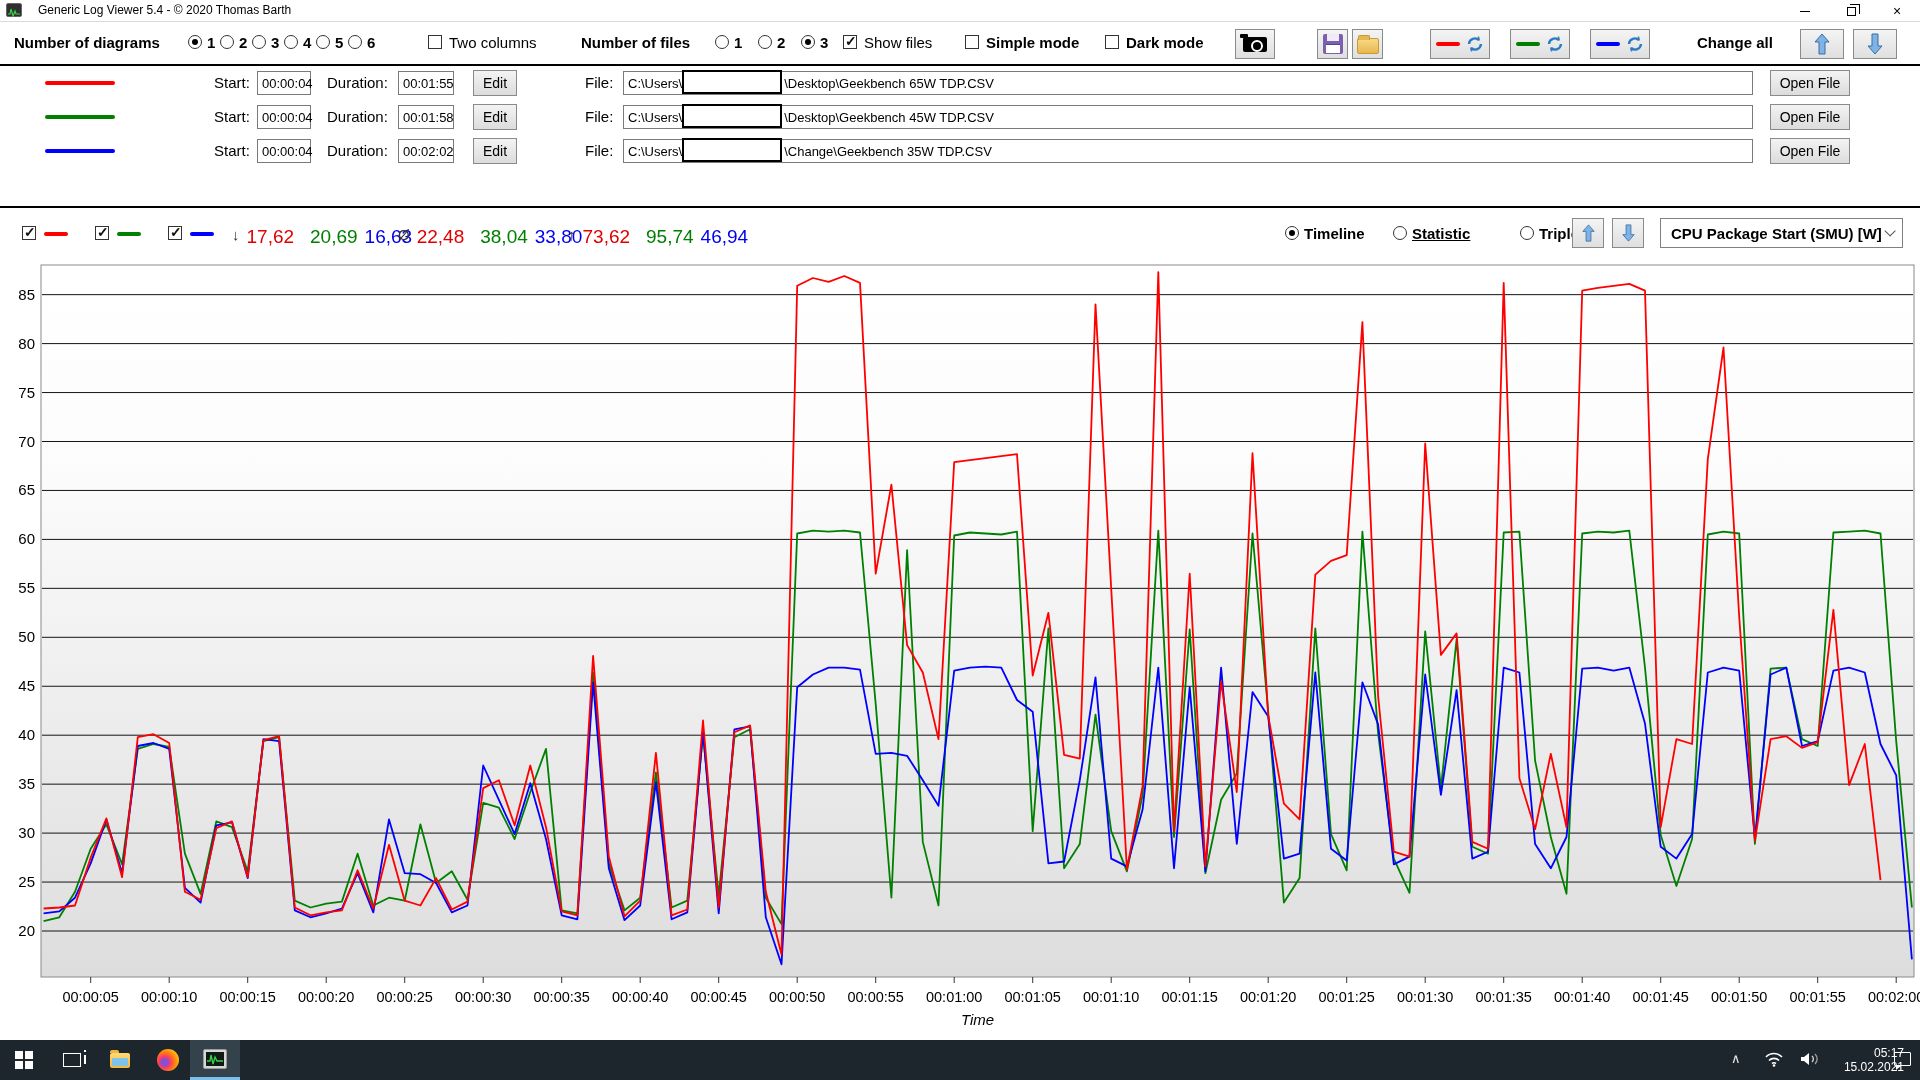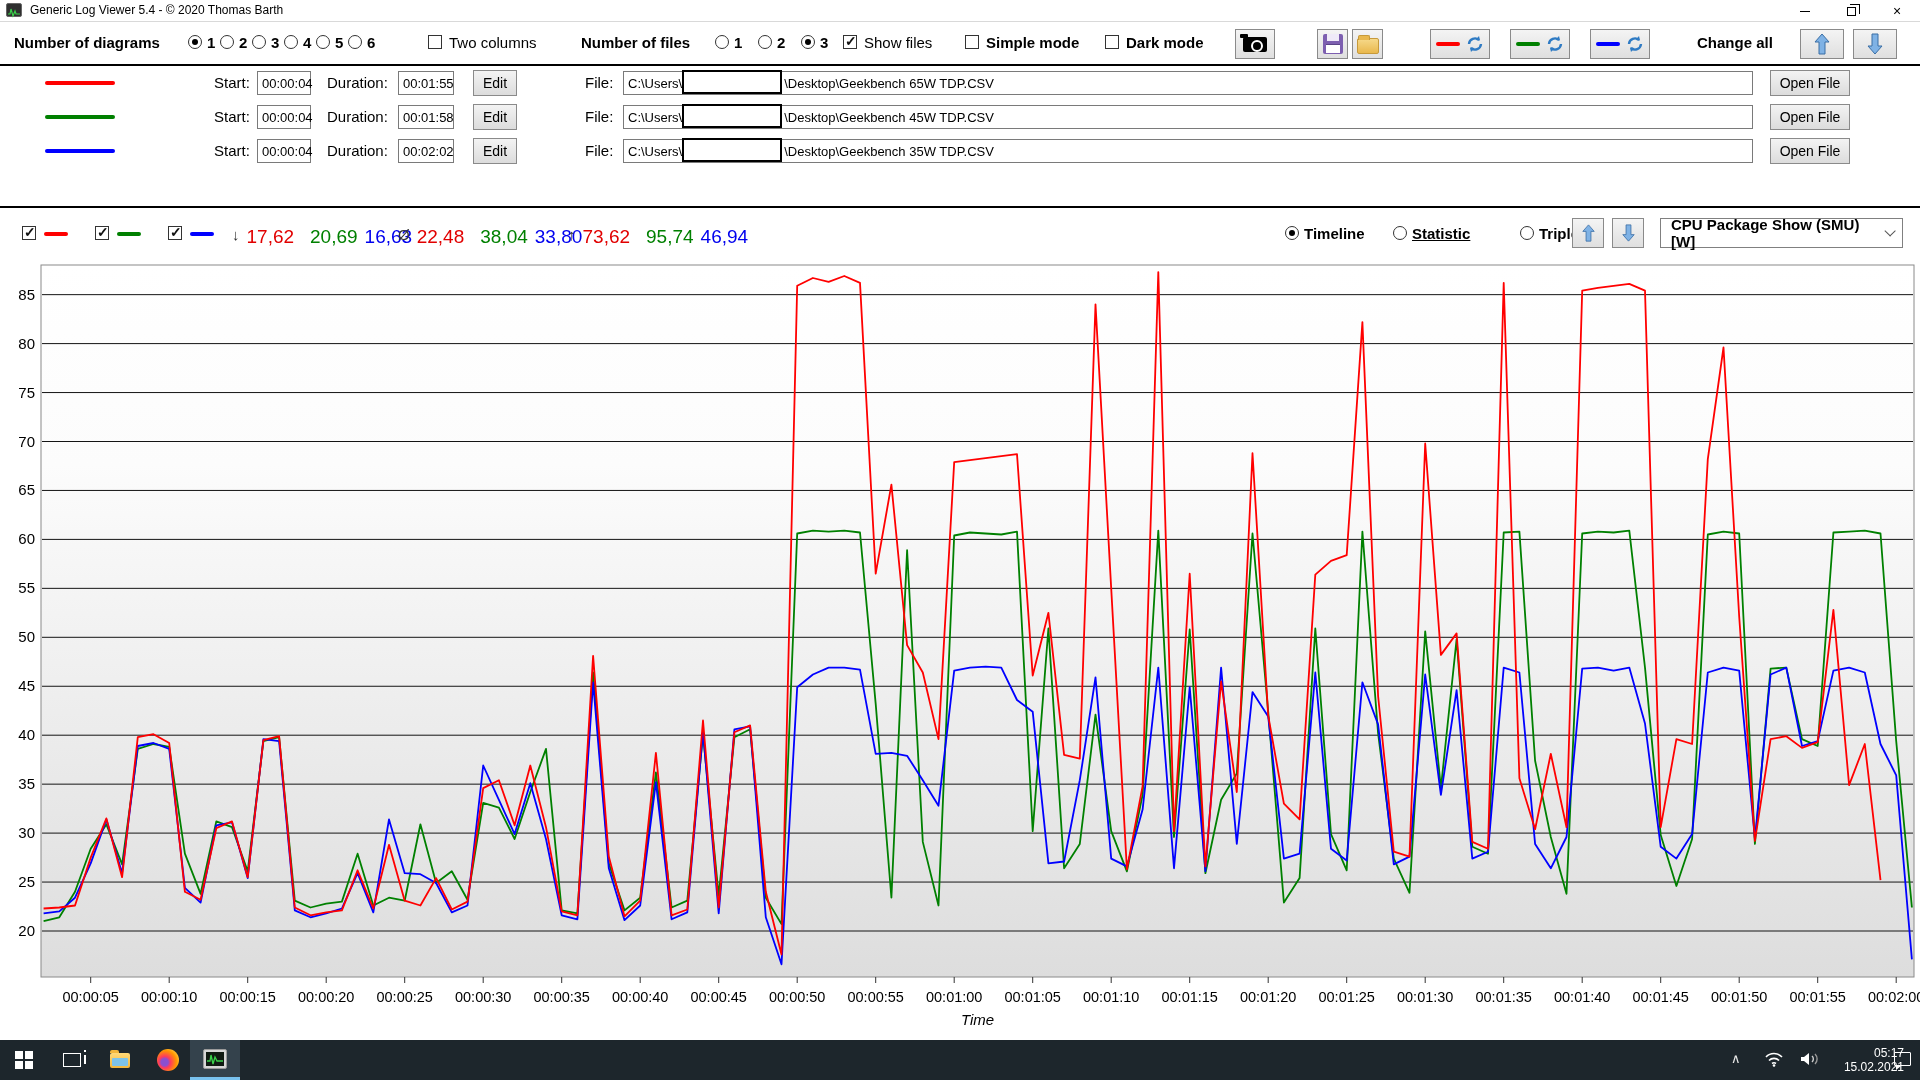--- a/index.html
+++ b/index.html
@@ -6,21 +6,21 @@
   html,body { margin:0; padding:0; }
   body {
     width:1920px; height:1080px; position:relative; overflow:hidden;
     background:#ffffff; font-family:"Liberation Sans", sans-serif; color:#000;
   }
   .abs { position:absolute; }
 
   
   .titlebar { left:0; top:0; width:1920px; height:22px; background:#fff; border-bottom:1px solid #d9d9d9; }
   .app-ico { left:6px; top:3px; width:16px; height:14px; background:#2f2f2f; border-radius:2px; border:1px solid #666; }
-  .title-text { left:30px; top:3px; font-size:12px; color:#000; }
+  .title-text { left:38px; top:3px; font-size:12px; color:#000; }
   .win-btn { top:0; width:46px; height:22px; display:flex; align-items:center; justify-content:center; }
   .min-glyph { width:10px; height:0; border-bottom:1px solid #000; }
   .rest-glyph { width:9px; height:9px; border:1px solid #000; position:relative; background:#fff; }
   .rest-glyph::before { content:""; position:absolute; left:2px; top:-4px; width:9px; height:9px; border:1px solid #000; border-left:none; border-bottom:none; }
   .close-glyph { font-size:14px; line-height:14px; }
 
   
   .toolbar { left:0; top:22px; width:1920px; height:44px; background:#fff; border-bottom:2px solid #000; }
   .blabel { font-size:15px; font-weight:bold; top:12px; white-space:nowrap; }
   .rlabel { font-size:15px; font-weight:bold; top:12px; }
@@ -236,21 +236,21 @@
     <div class="abs sample" style="background:#0000ff;"></div>
     <div class="abs flabel" style="left:214px;">Start:</div>
     <div class="field" style="left:257px; top:1px; width:54px; height:24px;">00:00:04</div>
     <div class="abs flabel" style="left:327px;">Duration:</div>
     <div class="field" style="left:398px; top:1px; width:56px; height:24px;">00:02:02</div>
     <div class="btn" style="left:473px; top:0; width:44px; height:26px;">Edit</div>
     <div class="abs flabel" style="left:585px;">File:</div>
     <div class="field" style="left:623px; top:1px; width:1130px; height:24px;">
       <span>C:\Users\</span>
       <span class="redact"></span>
-      <span style="margin-left:102px;">\Desktop\Geekbench 35W TDP.CSV</span>
+      <span style="margin-left:102px;">\Change\Geekbench 35W TDP.CSV</span>
     </div>
     <div class="btn" style="left:1770px; top:0; width:80px; height:26px;">Open File</div>
   </div>
 </div>
 
 <div class="abs statsrow">
   <div class="checkbox on" style="left:22px; top:18px;"></div>
   <div class="abs dash" style="left:44px; top:24px; background:#ff0000;"></div>
   <div class="checkbox on" style="left:95px; top:18px;"></div>
   <div class="abs dash" style="left:117px; top:24px; background:#008000;"></div>
@@ -288,21 +288,21 @@
         <path d="M8 1 L15 9 L11 9 L11 21 L5 21 L5 9 L1 9 Z" fill="#7fb2e5" stroke="#3a6ea5" stroke-width="1"></path>
       </svg>
   </div>
   <div class="abs tbtn" style="left:1612px; top:10px; width:32px; height:30px;">
     <svg class="arrow-svg" style="width:13px;height:20px;" viewBox="0 0 16 22">
         <path d="M8 21 L1 13 L5 13 L5 1 L11 1 L11 13 L15 13 Z" fill="#7fb2e5" stroke="#3a6ea5" stroke-width="1"></path>
       </svg>
   </div>
 
   <div class="ddown abs">
-    <span>CPU Package Show (SMU) [W]</span>
+    <span>CPU Package Start (SMU) [W]</span>
     <span class="caret"></span>
   </div>
 </div>
 
 <div class="abs chartband">
   <svg id="chart-svg" width="1920" height="782" viewBox="0 0 1920 782">
     <defs>
       <linearGradient id="bgGrad" x1="0" y1="0" x2="0" y2="1">
         <stop offset="0" stop-color="#ffffff"></stop>
         <stop offset="0.28" stop-color="#fcfcfc"></stop>

